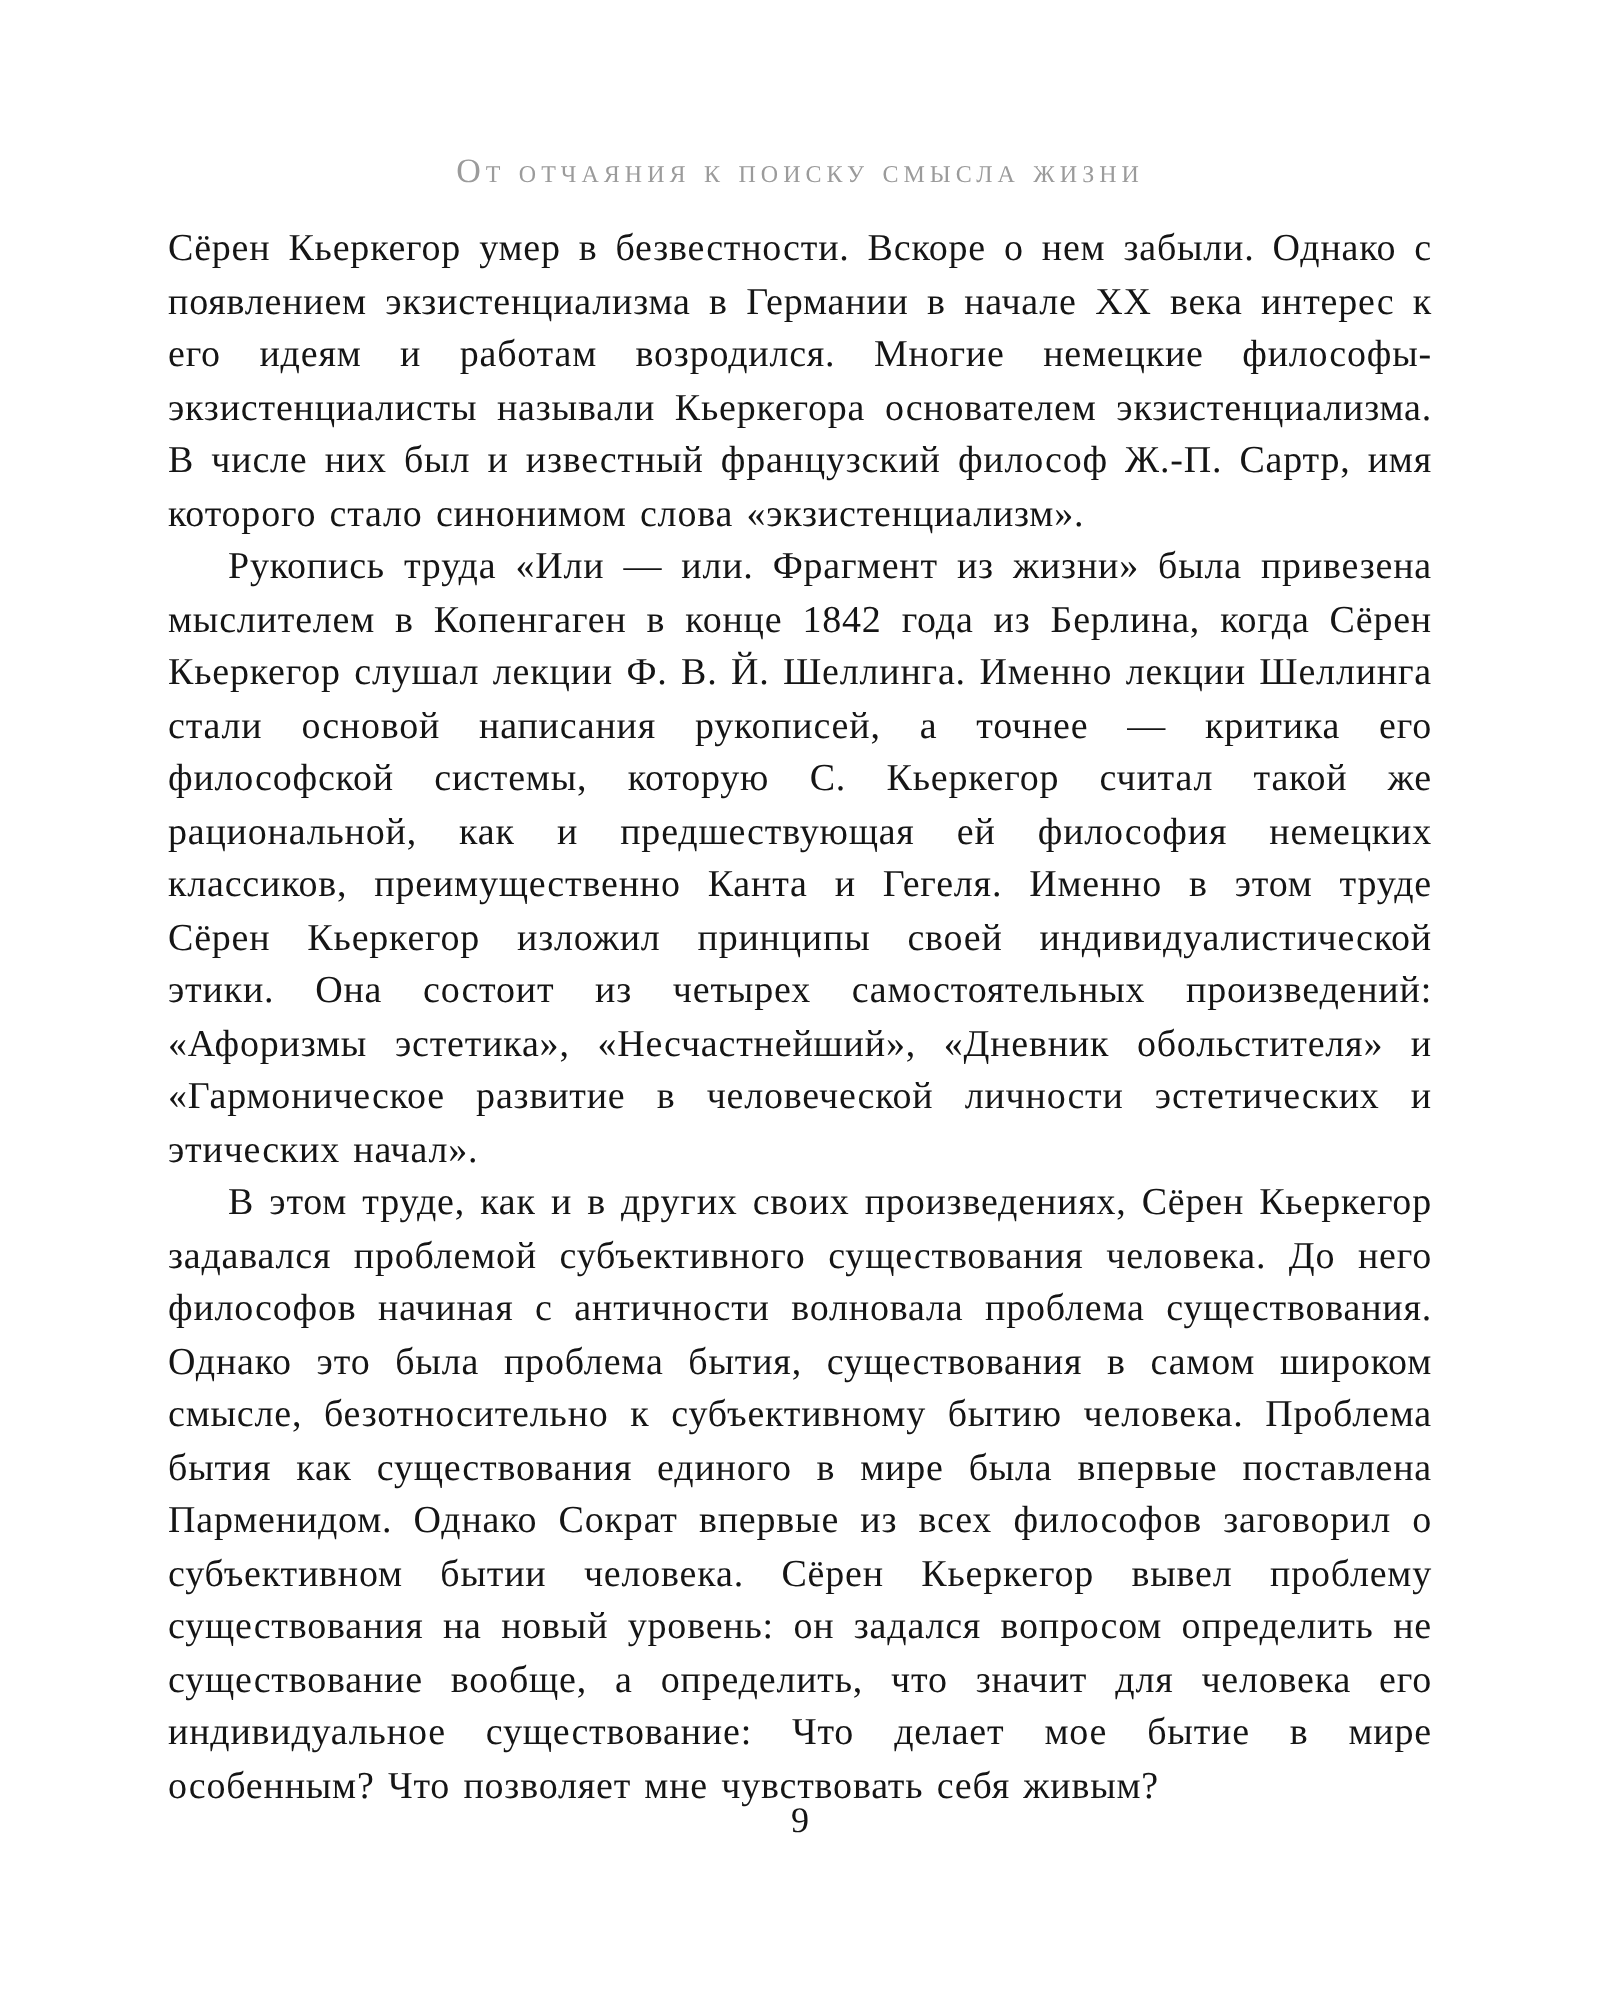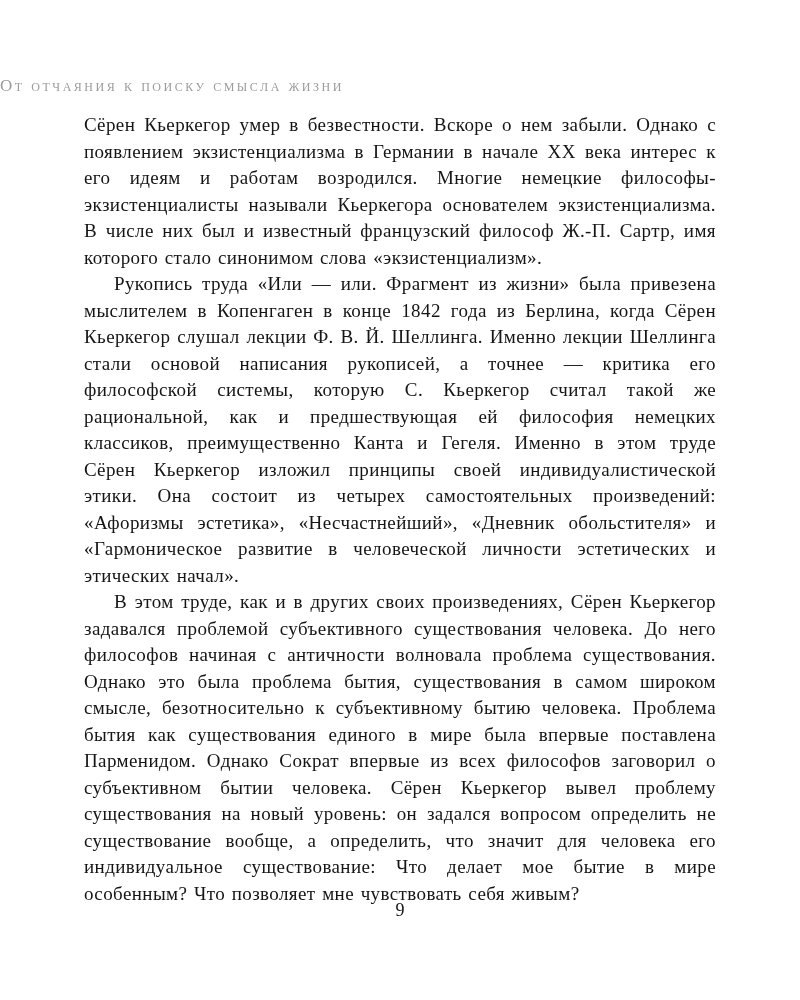--- a/index.html
+++ b/index.html
@@ -14,20 +14,21 @@
     background: #ffffff;
     overflow: hidden;
     font-family: "Liberation Serif", "DejaVu Serif", serif;
     color: #151515;
   }
   .running-header {
     position: absolute;
     top: 76px;
     left: 0;
     right: 0;
+    text-align: center;
     font-variant: small-caps;
     font-size: 17px;
     letter-spacing: 2.5px;
     color: #9b9b9b;
     font-weight: normal;
   }
   .body-text {
     position: absolute;
     top: 112px;
     left: 84px;

